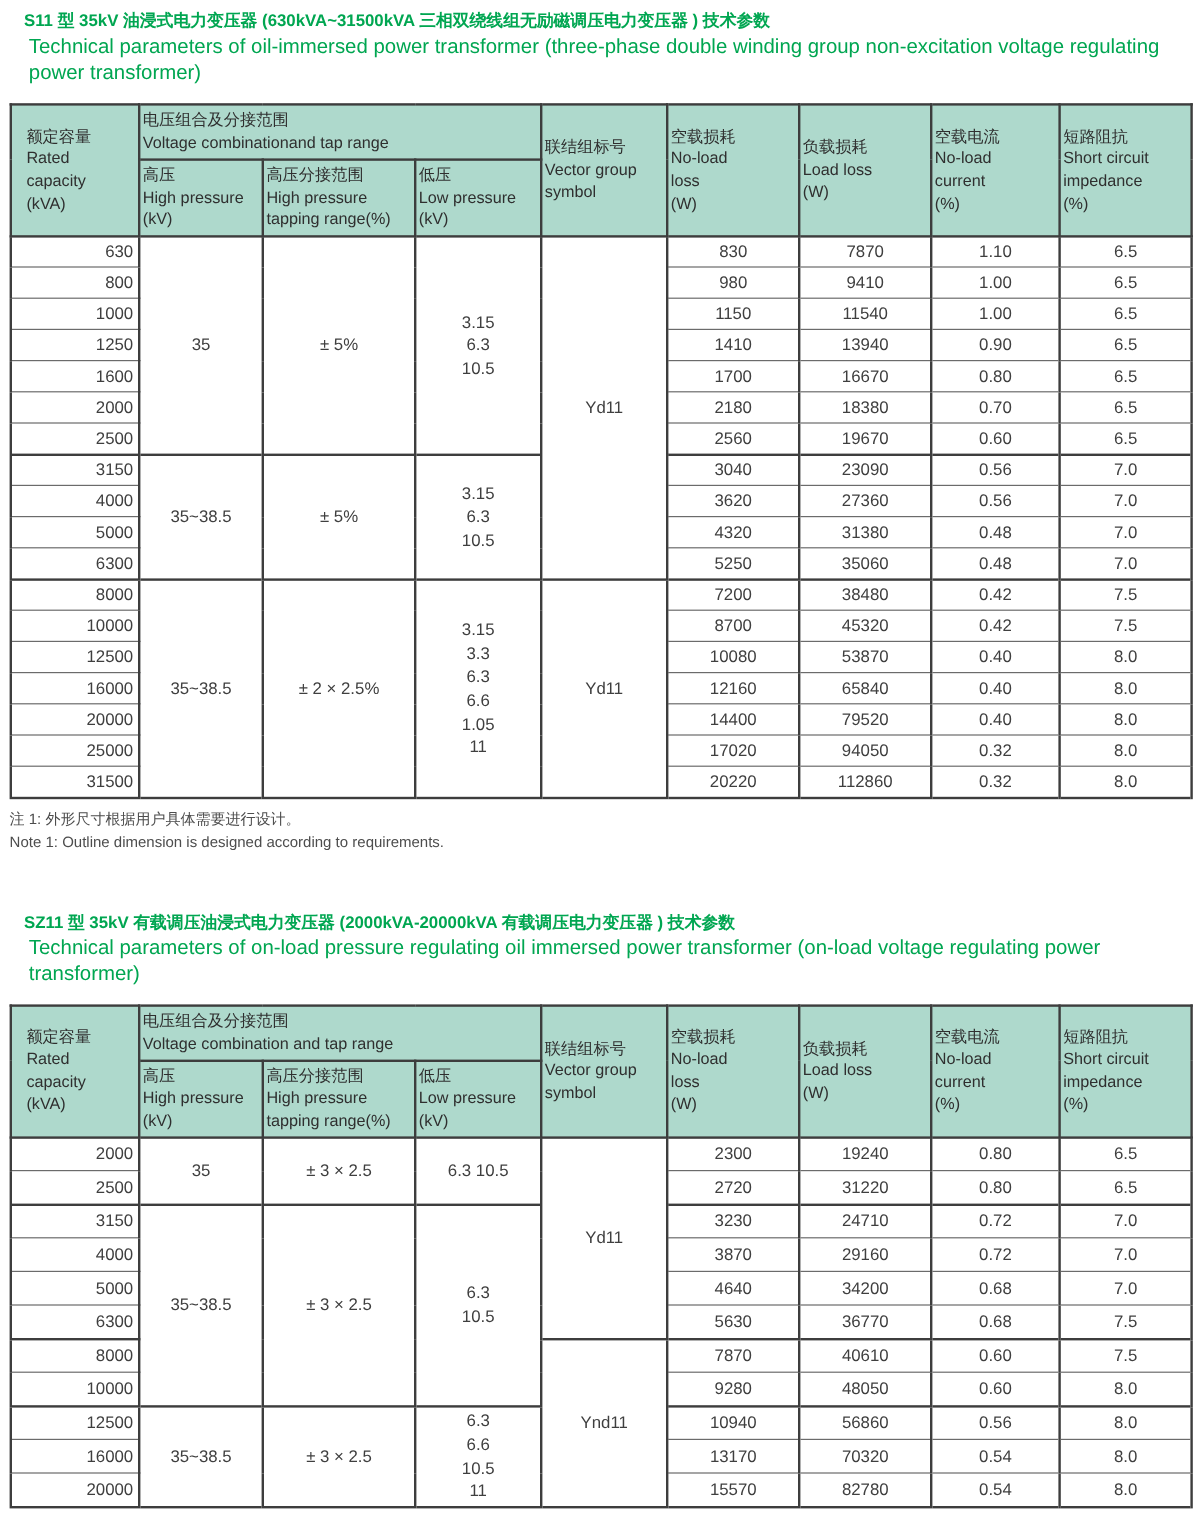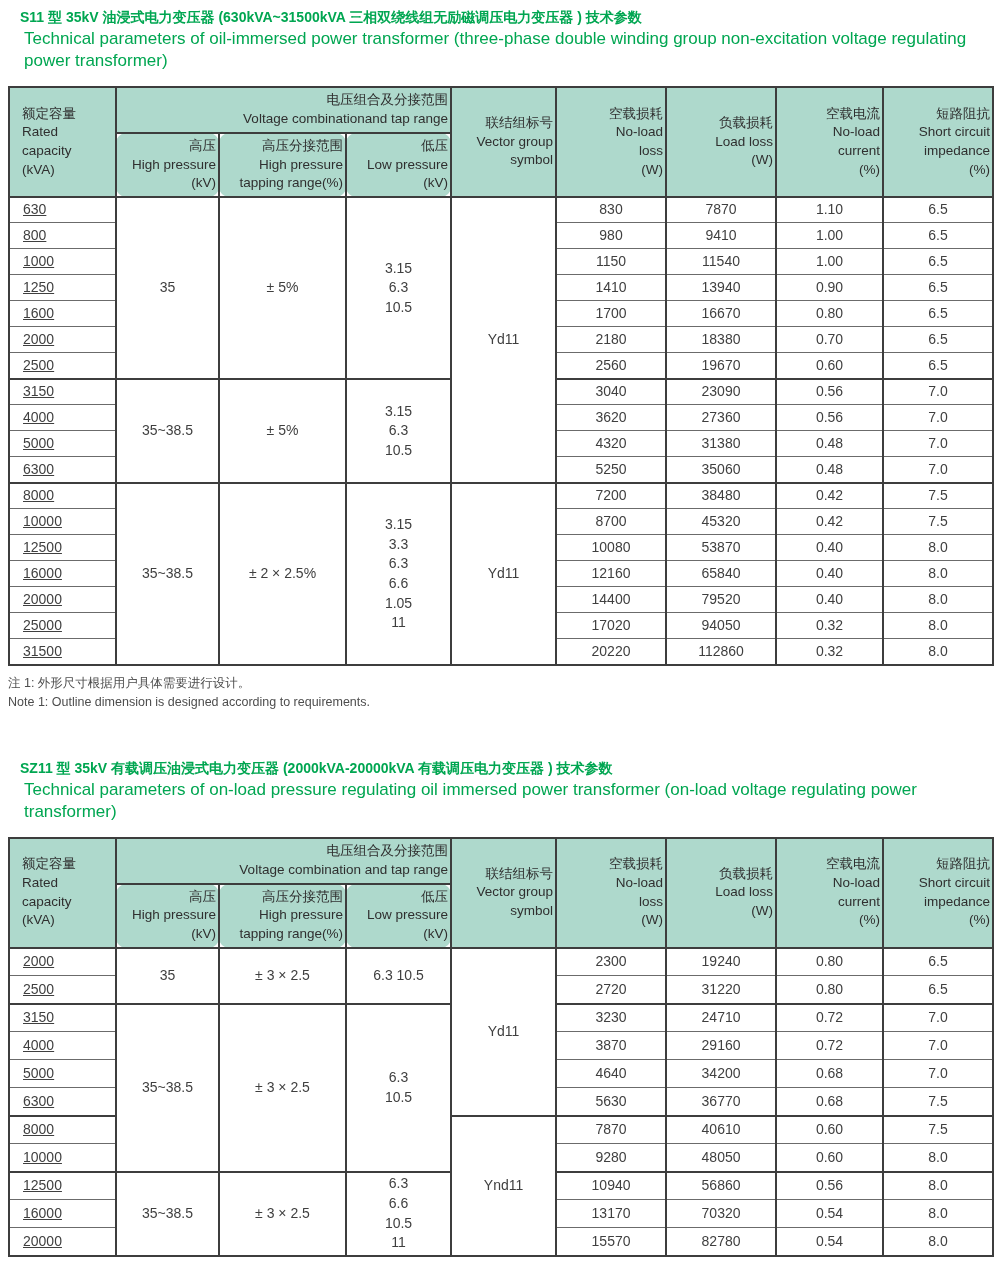--- a/index.html
+++ b/index.html
@@ -42,43 +42,43 @@
   }
   .c-cap{width:107px}.c-hp{width:103px}.c-tap{width:127px}.c-lv{width:105px}
   .c-vec{width:105px}.c-nll{width:110px}.c-ll{width:110px}.c-nlc{width:107px}.c-imp{width:110px}
 
   table.spec-table th{
     background:var(--head-bg);
     border:2px solid var(--line-strong);
     font-weight:400;
     font-size:13.5px;
     line-height:1.38;
-    text-align:right;
+    text-align:left;
     color:#2f2f2f;
     padding:3px 2px;
   }
   table.spec-table thead tr:first-child th{height:46px;}
-  table.spec-table thead tr:last-child th{height:56px;border-radius:10px;}
+  table.spec-table thead tr:last-child th{height:56px;}
   table.spec-table th.cap-head{text-align:left;padding-left:12px;}
 
   table.spec-table td{
     border-left:2px solid var(--line-strong);
     border-right:2px solid var(--line-strong);
     border-top:1px solid var(--line-soft);
     border-bottom:1px solid var(--line-soft);
     font-size:14px;
     text-align:center;
     vertical-align:middle;
     padding:1px 4px;
     line-height:1.4;
     color:var(--ink);
   }
   #table-s11 td{height:26px;}
   #table-sz11 td{height:28px;}
-  table.spec-table td.cap-cell{text-align:left;padding-left:13px;text-decoration:underline;}
+  table.spec-table td.cap-cell{text-align:right;padding-left:13px;}
   table.spec-table tr.group-start td{border-top:2px solid var(--line-strong);}
 
   .notes{margin-top:8px;font-size:12.5px;color:#4d4d4d;line-height:1.55;}
   .notes p{margin:0;}
 
   .section2{margin-top:46px;}
 </style>
 </head>
 <body>
 

